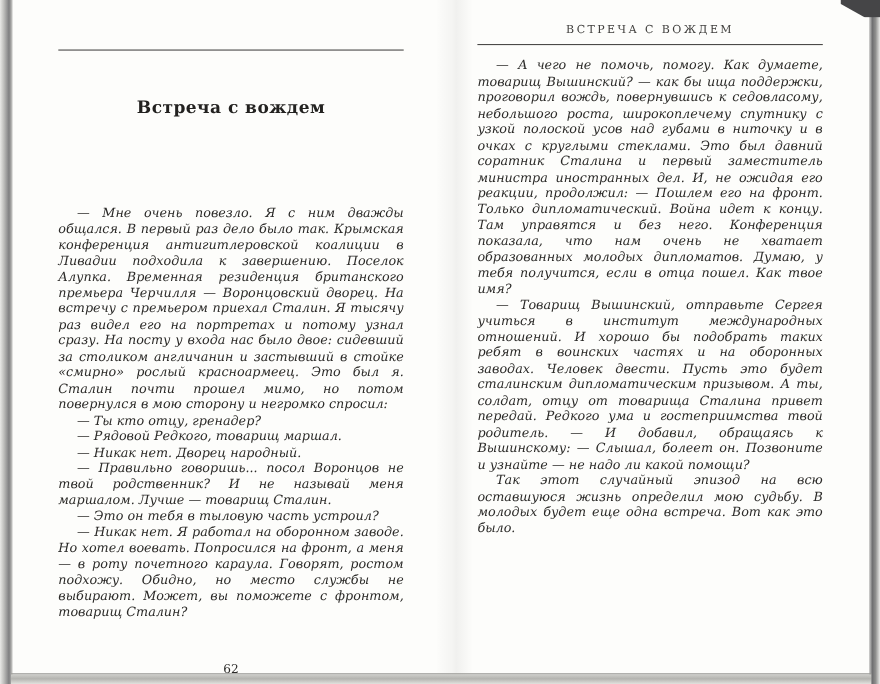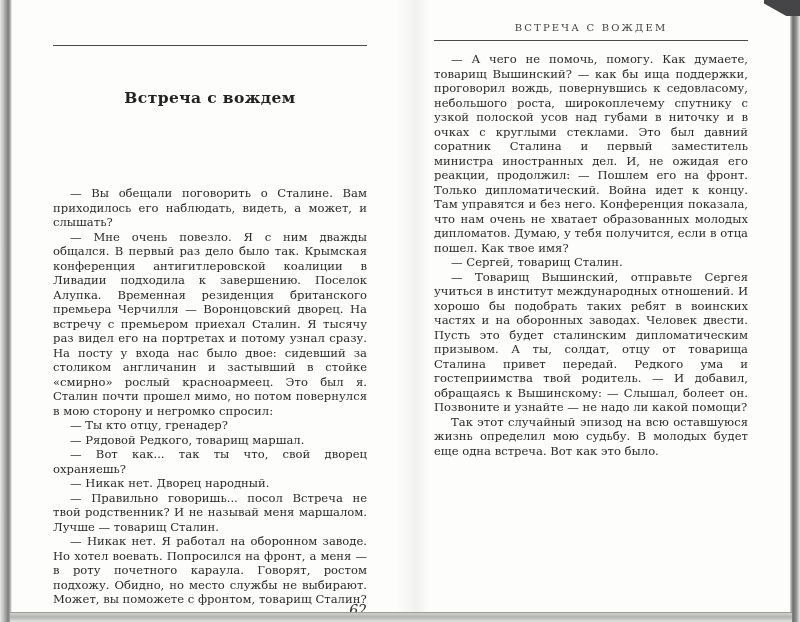--- a/index.html
+++ b/index.html
@@ -121,61 +121,59 @@
     text-align: justify;
     color: #2b2a28;
     hyphens: auto;
     -webkit-hyphens: auto;
   }
   .page-left  .body-text { top: 186px; }
   .page-right .body-text { top: 52px; }
   .body-text p {
     margin: 0;
     text-indent: 17px;
+    font-style: italic;
   }
   .page-number {
     position: absolute;
     top: 602px;
     left: 0;
     width: 100%;
-    text-align: right;
-    font-size: 14px;
+    text-align: center;
+    font-size: 11px;
     color: #2b2a28;
-    font-style: italic;
   }
 </style>
 </head>
 <body>
 
 <div class="scene">
   <div class="spread">
     <div class="gutter-shadow"></div>
 
     <div class="page page-left">
       <div class="top-rule"></div>
       <h1 class="chapter-title">Встреча с вождем</h1>
       <div class="body-text">
-        <p>— Вы обещали поговорить о Сталине. Вам приходилось его наблюдать, видеть, а может, и слышать?</p>
         <p>— Мне очень повезло. Я с ним дважды общался. В первый раз дело было так. Крымская конференция антигитлеровской коалиции в Ливадии подходила к завершению. Поселок Алупка. Временная резиденция британского премьера Черчилля — Воронцовский дворец. На встречу с премьером приехал Сталин. Я тысячу раз видел его на портретах и потому узнал сразу. На посту у входа нас было двое: сидевший за столиком англичанин и застывший в стойке «смирно» рослый красноармеец. Это был я. Сталин почти прошел мимо, но потом повернулся в мою сторону и негромко спросил:</p>
         <p>— Ты кто отцу, гренадер?</p>
         <p>— Рядовой Редкого, товарищ маршал.</p>
-        <p>— Вот как... так ты что, свой дворец охраняешь?</p>
         <p>— Никак нет. Дворец народный.</p>
-        <p>— Правильно говоришь... посол Встреча не твой родственник? И не называй меня маршалом. Лучше — товарищ Сталин.</p>
+        <p>— Правильно говоришь... посол Воронцов не твой родственник? И не называй меня маршалом. Лучше — товарищ Сталин.</p>
+        <p>— Это он тебя в тыловую часть устроил?</p>
         <p>— Никак нет. Я работал на оборонном заводе. Но хотел воевать. Попросился на фронт, а меня — в роту почетного караула. Говорят, ростом подхожу. Обидно, но место службы не выбирают. Может, вы поможете с фронтом, товарищ Сталин?</p>
       </div>
       <div class="page-number">62</div>
     </div>
 
     <div class="page page-right">
       <div class="running-header">ВСТРЕЧА С ВОЖДЕМ</div>
       <div class="top-rule"></div>
       <div class="body-text">
         <p>— А чего не помочь, помогу. Как думаете, товарищ Вышинский? — как бы ища поддержки, проговорил вождь, повернувшись к седовласому, небольшого роста, широкоплечему спутнику с узкой полоской усов над губами в ниточку и в очках с круглыми стеклами. Это был давний соратник Сталина и первый заместитель министра иностранных дел. И, не ожидая его реакции, продолжил: — Пошлем его на фронт. Только дипломатический. Война идет к концу. Там управятся и без него. Конференция показала, что нам очень не хватает образованных молодых дипломатов. Думаю, у тебя получится, если в отца пошел. Как твое имя?</p>
-        <p>— Сергей, товарищ Сталин.</p>
         <p>— Товарищ Вышинский, отправьте Сергея учиться в институт международных отношений. И хорошо бы подобрать таких ребят в воинских частях и на оборонных заводах. Человек двести. Пусть это будет сталинским дипломатическим призывом. А ты, солдат, отцу от товарища Сталина привет передай. Редкого ума и гостеприимства твой родитель. — И добавил, обращаясь к Вышинскому: — Слышал, болеет он. Позвоните и узнайте — не надо ли какой помощи?</p>
         <p>Так этот случайный эпизод на всю оставшуюся жизнь определил мою судьбу. В молодых будет еще одна встреча. Вот как это было.</p>
       </div>
     </div>
   </div>
 
   <div class="edge-left"></div>
   <div class="edge-right"></div>
   <div class="corner-tr"></div>
   <div class="edge-bottom"></div>

